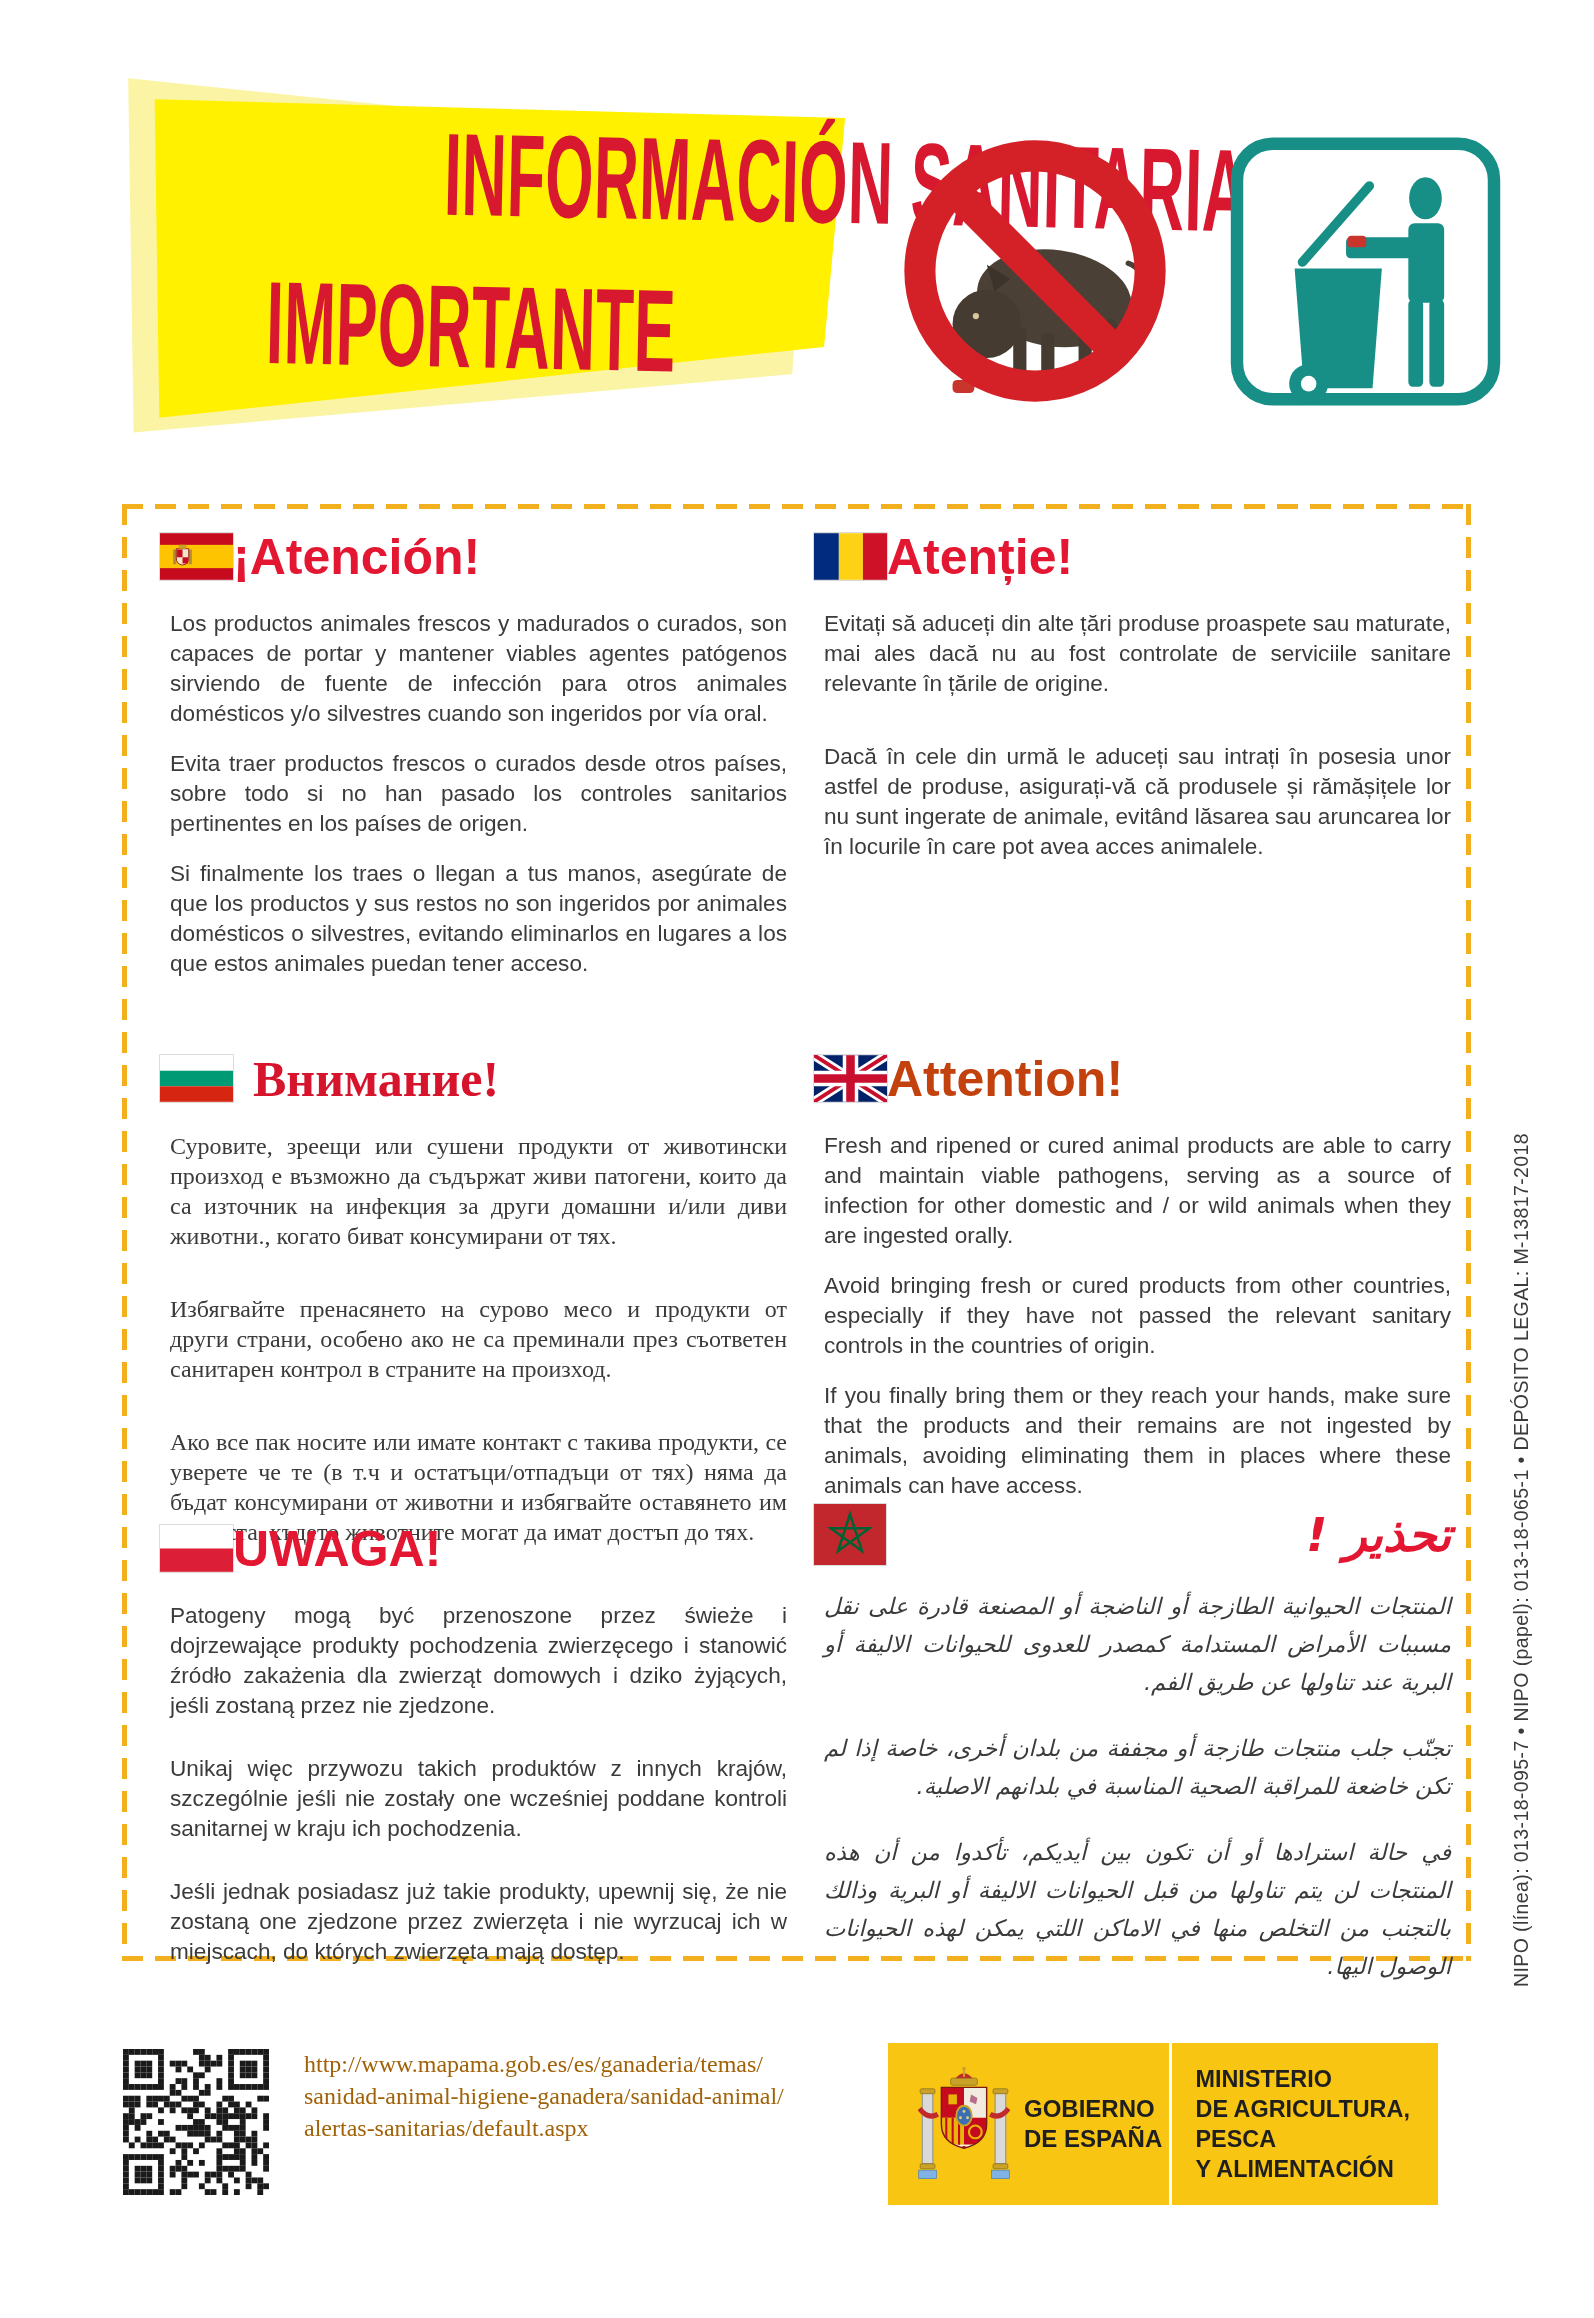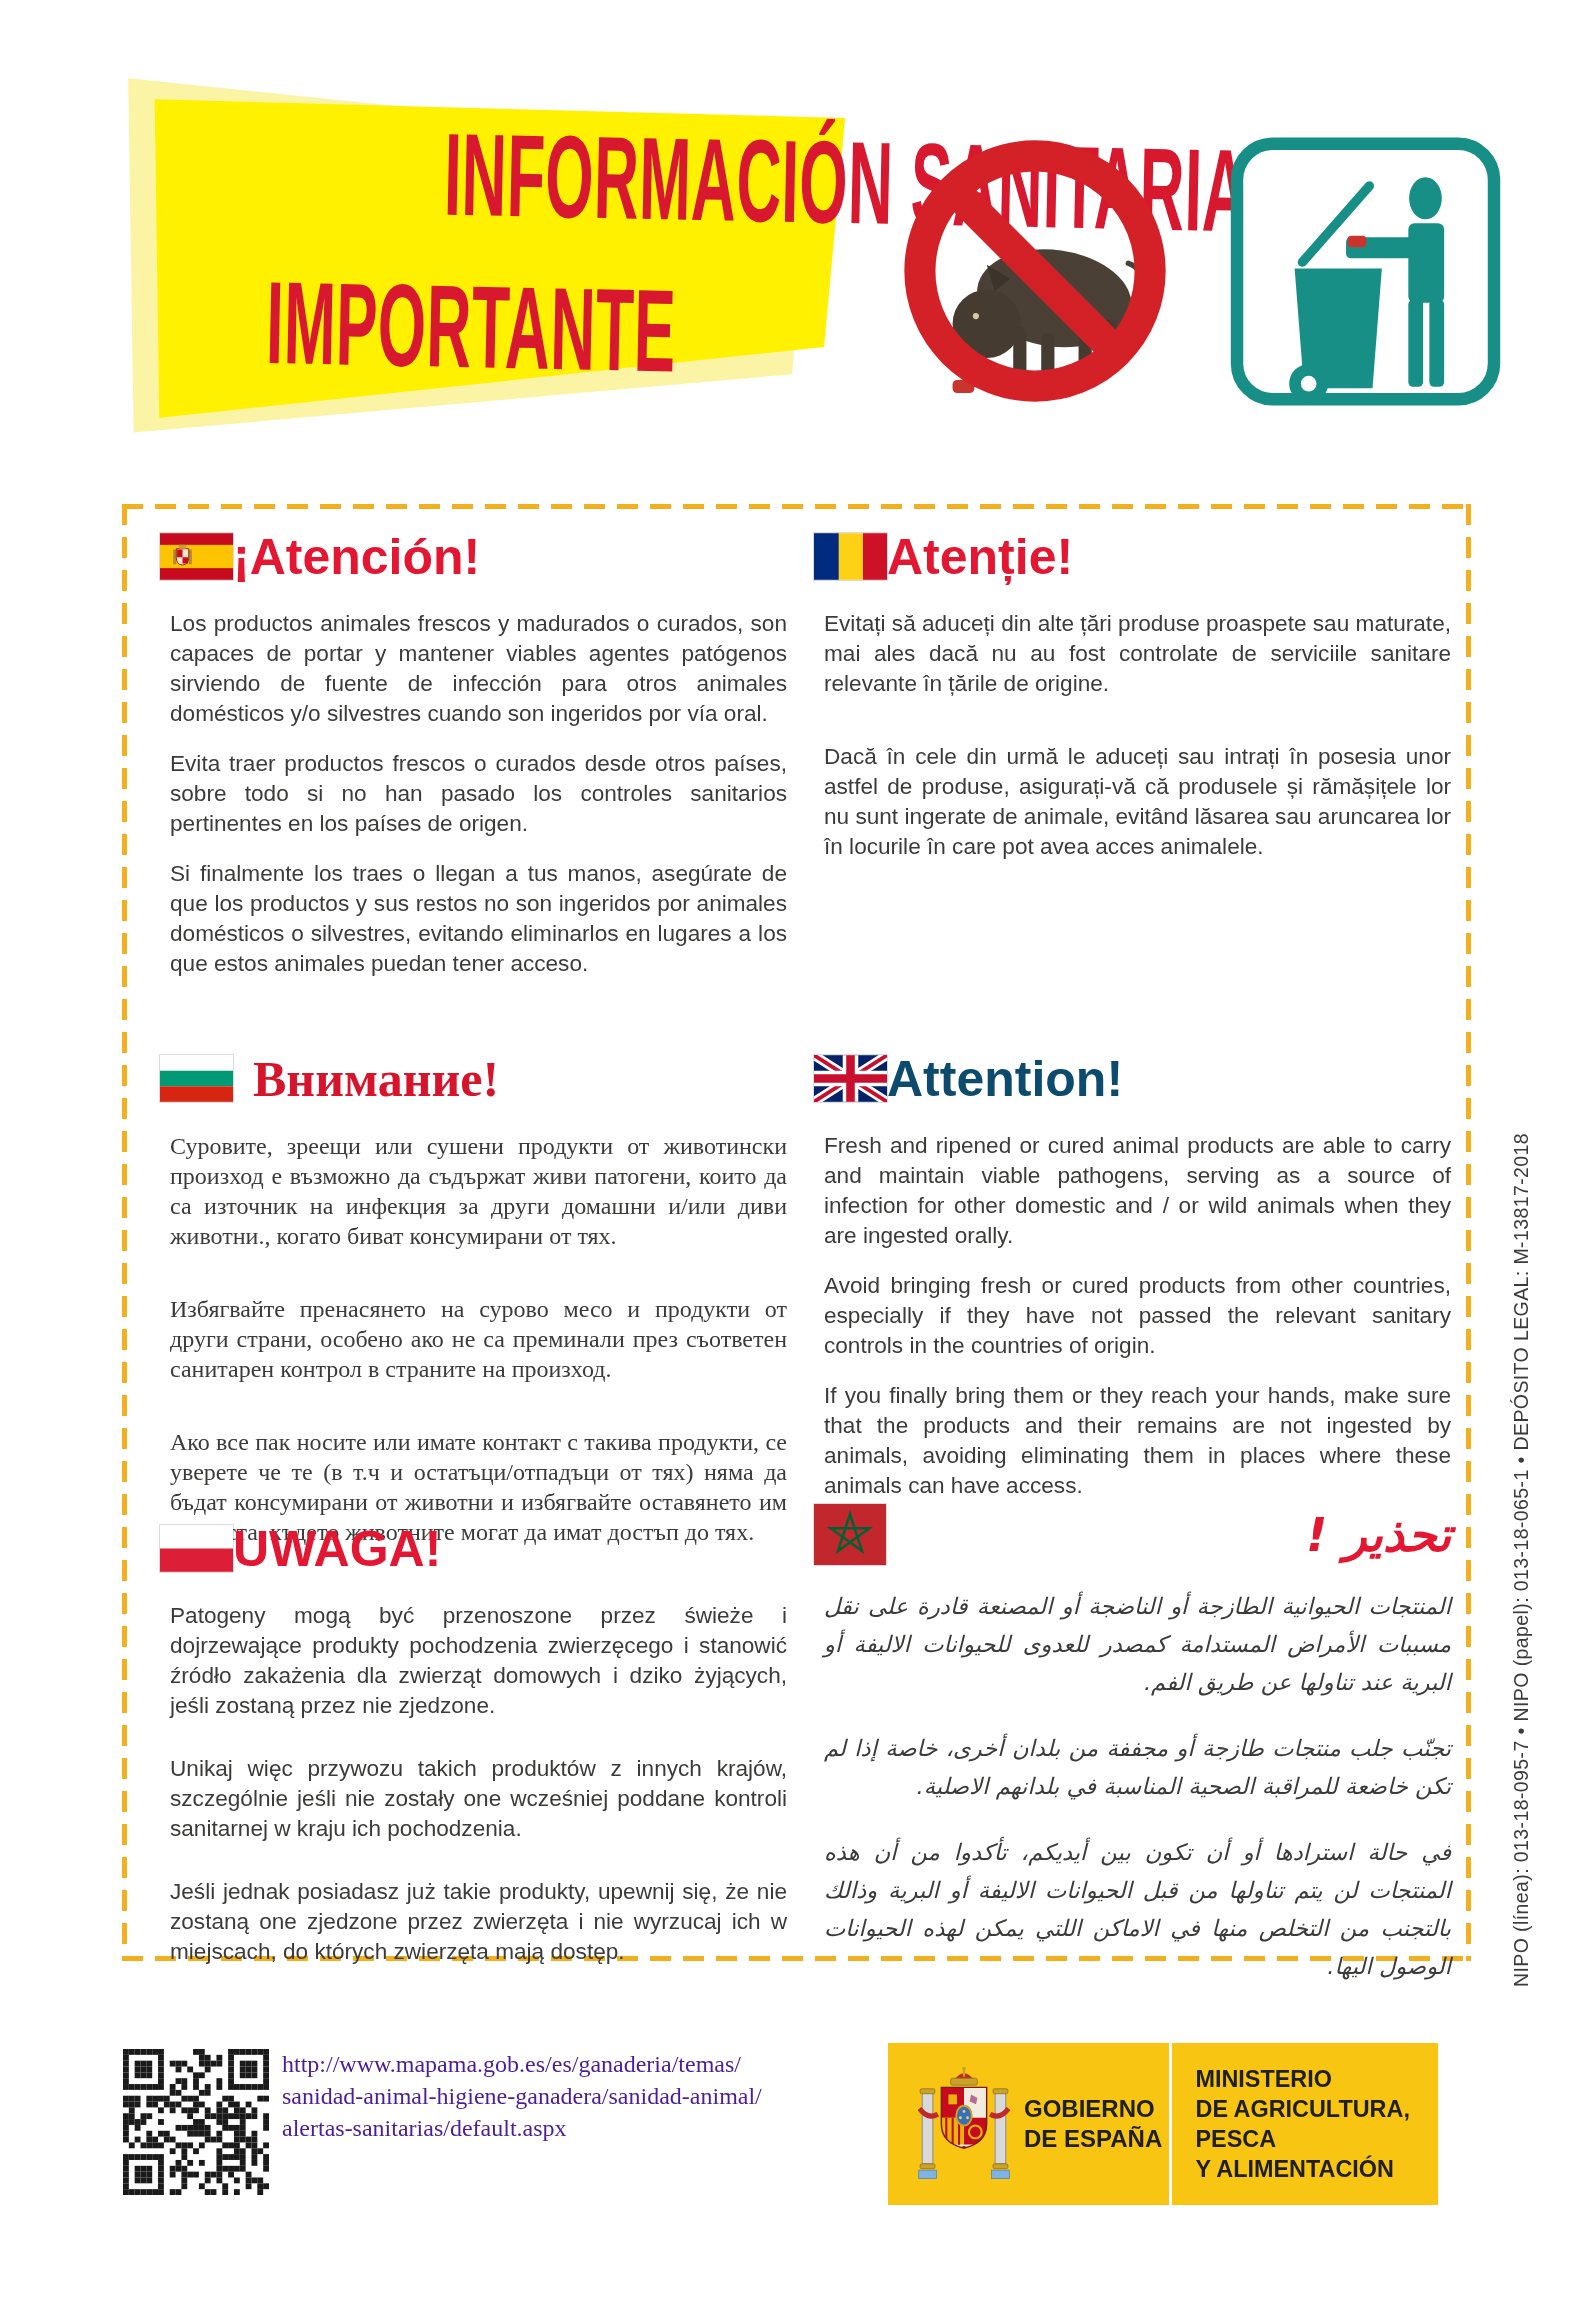--- a/index.html
+++ b/index.html
@@ -33,40 +33,40 @@
   .sec-en{left:814px;top:1053px;width:637px;}
   .sec-pl{left:160px;top:1523px;}
   .sec-ar{left:814px;top:1509px;width:637px;font-style:italic;}
 
   .sec-head{display:flex;align-items:center;margin:0 0 26.5px 0;height:51px;}
   .sec-ar .sec-head{justify-content:space-between;}
   .flag{display:inline-block;width:73px;height:47px;box-shadow:0 0 0 0.8px rgba(0,0,0,.18);flex:0 0 auto;}
   .flag svg{display:block;width:100%;height:100%;}
   .flag-ma{width:72px;height:61px;}
   .sec-title{margin:0;font-size:50px;font-weight:bold;color:#e31731;line-height:1;}
-  .sec-title.dark{color:#0c4a6e;}
+  .sec-title.dark{color:#c2410c;}
   .sec-bg .sec-title{font-family:"Liberation Serif",serif;color:#d6142c;margin-left:20px;}
   .sec-ar .sec-title{font-family:"DejaVu Sans",sans-serif;font-size:47px;}
 
   .sec p{margin:0 0 20px 10px;font-size:22.6px;line-height:30px;text-align:justify;}
   .sec p:last-child{margin-bottom:0;}
   .sec-ro p,.sec-bg p{margin-bottom:43px;}
   .sec-pl p{margin-bottom:33px;}
   .sec-bg p{font-family:"Liberation Serif",serif;font-size:24px;line-height:30px;}
   .sec-ar p{direction:rtl;font-family:"DejaVu Sans",sans-serif;font-size:22.6px;line-height:38px;margin-bottom:28px;}
 
   
   .nipo{position:absolute;left:1510px;top:1987px;width:554px;height:25px;
         transform:rotate(-90deg);transform-origin:0 0;font-size:19.5px;color:#3b3b3a;
         white-space:nowrap;letter-spacing:0.4px;}
 
   
   .qr{position:absolute;left:123px;top:2049px;width:146px;height:146px;}
-  .url{position:absolute;left:282px;top:2048px;width:529px;
-       font-family:"Liberation Serif",serif;font-size:24px;line-height:32px;color:#4c1d95;}
+  .url{position:absolute;left:304px;top:2048px;width:529px;
+       font-family:"Liberation Serif",serif;font-size:24px;line-height:32px;color:#a16207;}
   .gov-banner{position:absolute;left:888px;top:2043px;width:550px;height:162px;
               background:#f9c513;display:flex;align-items:center;}
   .gov-left{display:flex;align-items:center;width:281px;height:100%;flex:0 0 auto;}
   .gov-left .arms{margin-left:30px;flex:0 0 auto;}
   .gov-left .txt{margin-left:14px;font-weight:bold;font-size:24px;line-height:30px;color:#1f1f1f;}
   .gov-sep{width:3.1px;height:100%;background:#ffffff;flex:0 0 auto;}
   .gov-right{padding-left:23.4px;font-weight:bold;font-size:23.4px;line-height:30px;color:#1f1f1f;}
 </style>
 </head>
 <body>

